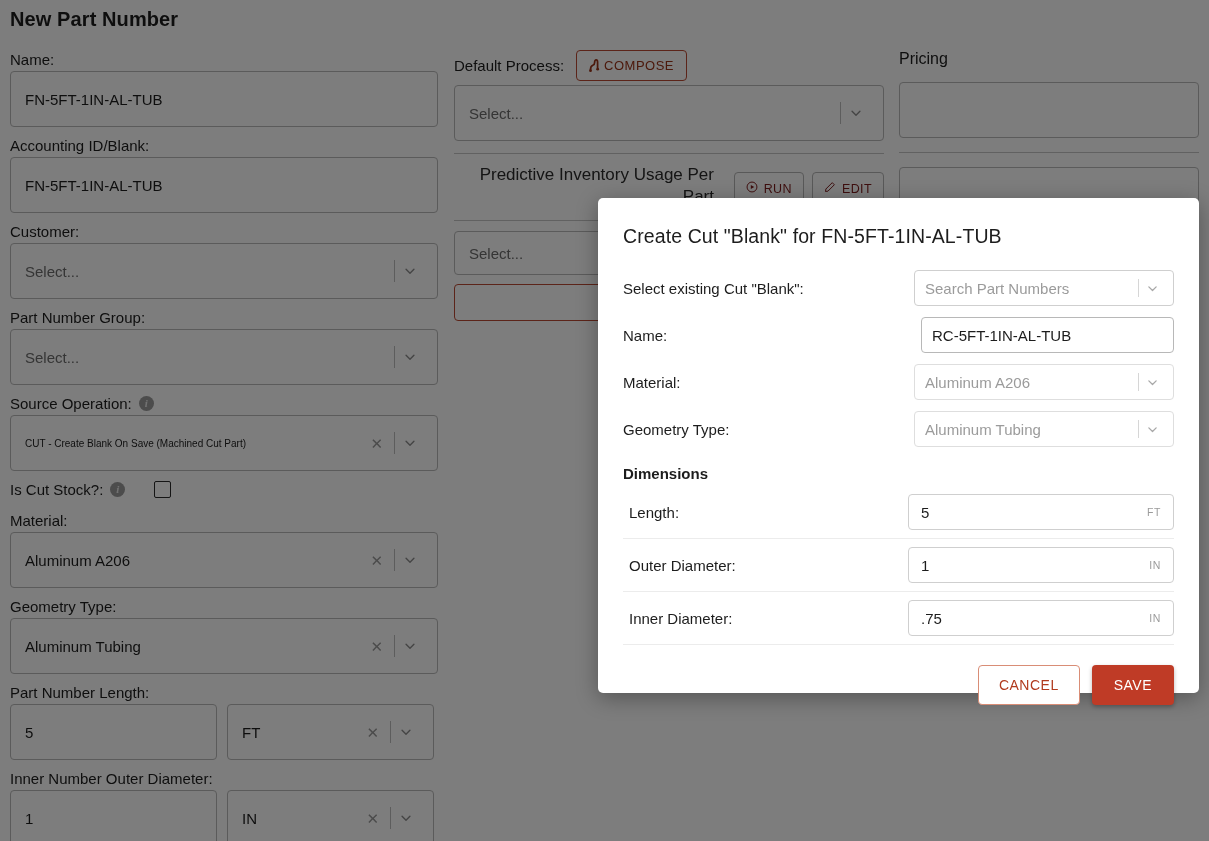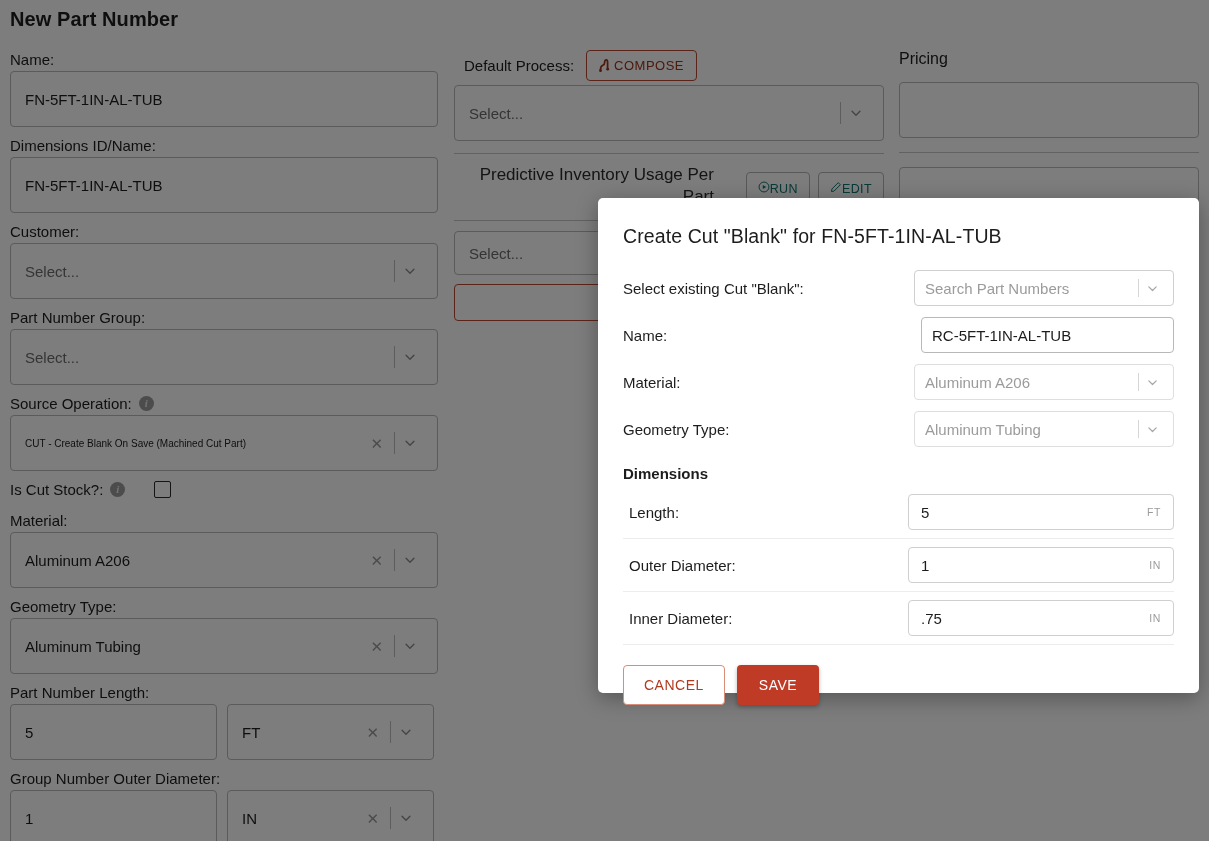--- a/index.html
+++ b/index.html
@@ -83,21 +83,21 @@
   .chk-box {
     width: 17px; height: 17px;
     border: 1.5px solid #2b2b2b;
     border-radius: 2px;
     margin-left: 22px;
     background: transparent;
   }
   .cutstock-row { margin-bottom: 12px; }
 
   
-  .inline-head { display: flex; align-items: center; gap: 12px; margin-bottom: 4px; margin-left: 10px; }
+  .inline-head { display: flex; align-items: center; gap: 12px; margin-bottom: 4px; }
   .inline-head .fld-label { margin: 0; }
 
   .btn-outline {
     border: 1px solid #bb4b33;
     border-radius: 4px;
     color: #9c3318;
     background: transparent;
     font-size: 13px;
     letter-spacing: .5px;
     padding: 7px 12px 7px 10px;
@@ -111,22 +111,22 @@
   .divider { height: 1px; background: #c6c6c6; margin: 12px 0 10px 0; }
 
   .sect-title {
     font-size: 17px; color: #2b2b2b; font-weight: 400;
     line-height: 22px; max-width: 260px; margin: 0; text-align: right;
   }
   .mid-head-row { display: flex; align-items: flex-start; justify-content: space-between; }
   .ghost-btns { display: flex; gap: 8px; margin-top: 8px; }
   .ghost-btn {
     border: 1px solid #b5b5b5; border-radius: 4px;
-    color: #0f766e; font-size: 12.5px; letter-spacing: .4px;
-    padding: 8px 11px; display: inline-flex; align-items: center; 
+    color: #7f1d1d; font-size: 12.5px; letter-spacing: .4px;
+    padding: 8px 11px; display: inline-flex; align-items: center; gap: 6px;
     background: transparent;
   }
 
   .right-head { font-size: 16px; color: #1d1d1d; }
   .right-box {
     margin-top: 14px; height: 56px; border: 1px solid #b9b9b9;
     border-radius: 4px;
   }
   .right-divider { height: 1px; background: #c6c6c6; margin: 14px 0; }
 
@@ -192,21 +192,21 @@
     border-radius: 4px;
     display: flex; align-items: center;
     padding: 0 12px;
     font-size: 15px; color: #1d1d1d;
     background: #fff;
   }
   .dim-ctrl .val { flex: 1; }
   .dim-ctrl .unit { font-size: 10.5px; color: #9b9b9b; letter-spacing: .6px; }
 
   .modal-actions {
-    display: flex; gap: 12px;
+    display: flex; justify-content: flex-end; gap: 12px;
     margin-top: 20px;
   }
   .btn-cancel {
     border: 1px solid #d98d76; border-radius: 4px;
     background: #fff; color: #b13a1e;
     font-size: 14px; letter-spacing: .5px;
     padding: 11px 20px; cursor: pointer;
     font-family: "Liberation Sans", sans-serif;
   }
   .btn-save {
@@ -228,21 +228,21 @@
   <div class="col-left">
 
     <div class="fld-label">
       <span>Name:</span>
     </div>
     <div class="ctrl">
       <span class="val">FN-5FT-1IN-AL-TUB</span>
     </div>
 
     <div class="fld-label">
-      <span>Dimensions ID/Name:</span>
+      <span>Accounting ID/Blank:</span>
     </div>
     <div class="ctrl">
       <span class="val">FN-5FT-1IN-AL-TUB</span>
     </div>
 
     <div class="fld-label">
       <span>Customer:</span>
     </div>
     <div class="ctrl">
       <span class="val ph">Select...</span>
@@ -329,21 +329,21 @@
         <span class="vdiv"></span>
         <span class="caret">
           <svg width="14" height="14" viewBox="0 0 16 16">
               <path d="M3.5 6 L8 10.5 L12.5 6" fill="none" stroke="currentColor" stroke-width="1.6" stroke-linecap="round" stroke-linejoin="round"></path>
             </svg>
         </span>
       </div>
     </div>
 
     <div class="fld-label">
-      <span>Group Number Outer Diameter:</span>
+      <span>Inner Number Outer Diameter:</span>
     </div>
     <div class="row2">
       <div class="ctrl">
         <span class="val">1</span>
       </div>
       <div class="ctrl">
         <span class="val">IN</span>
         <span class="clear-x">✕</span>
         <span class="vdiv"></span>
         <span class="caret">

